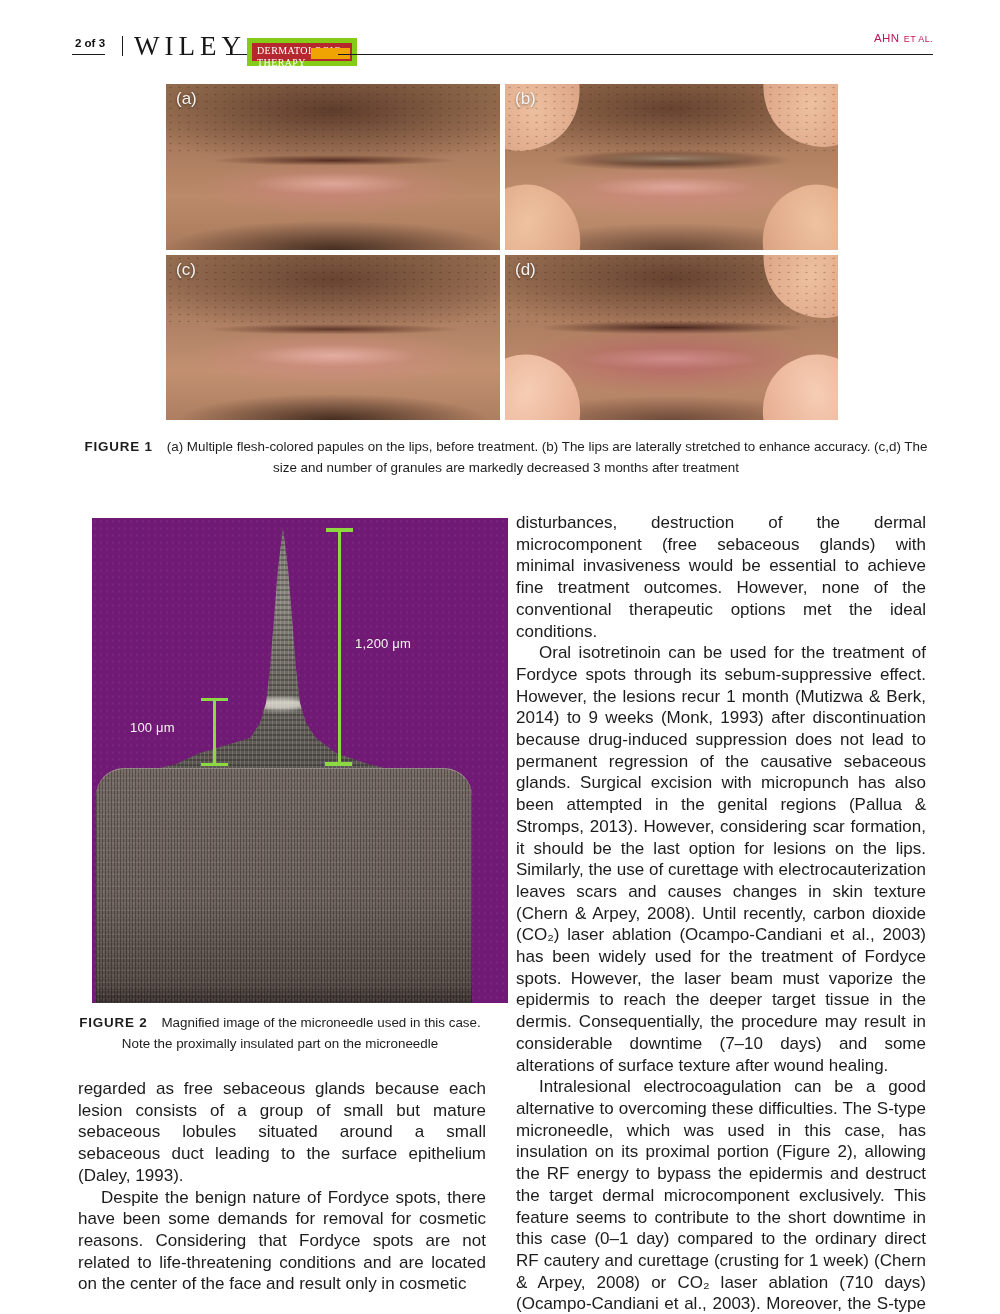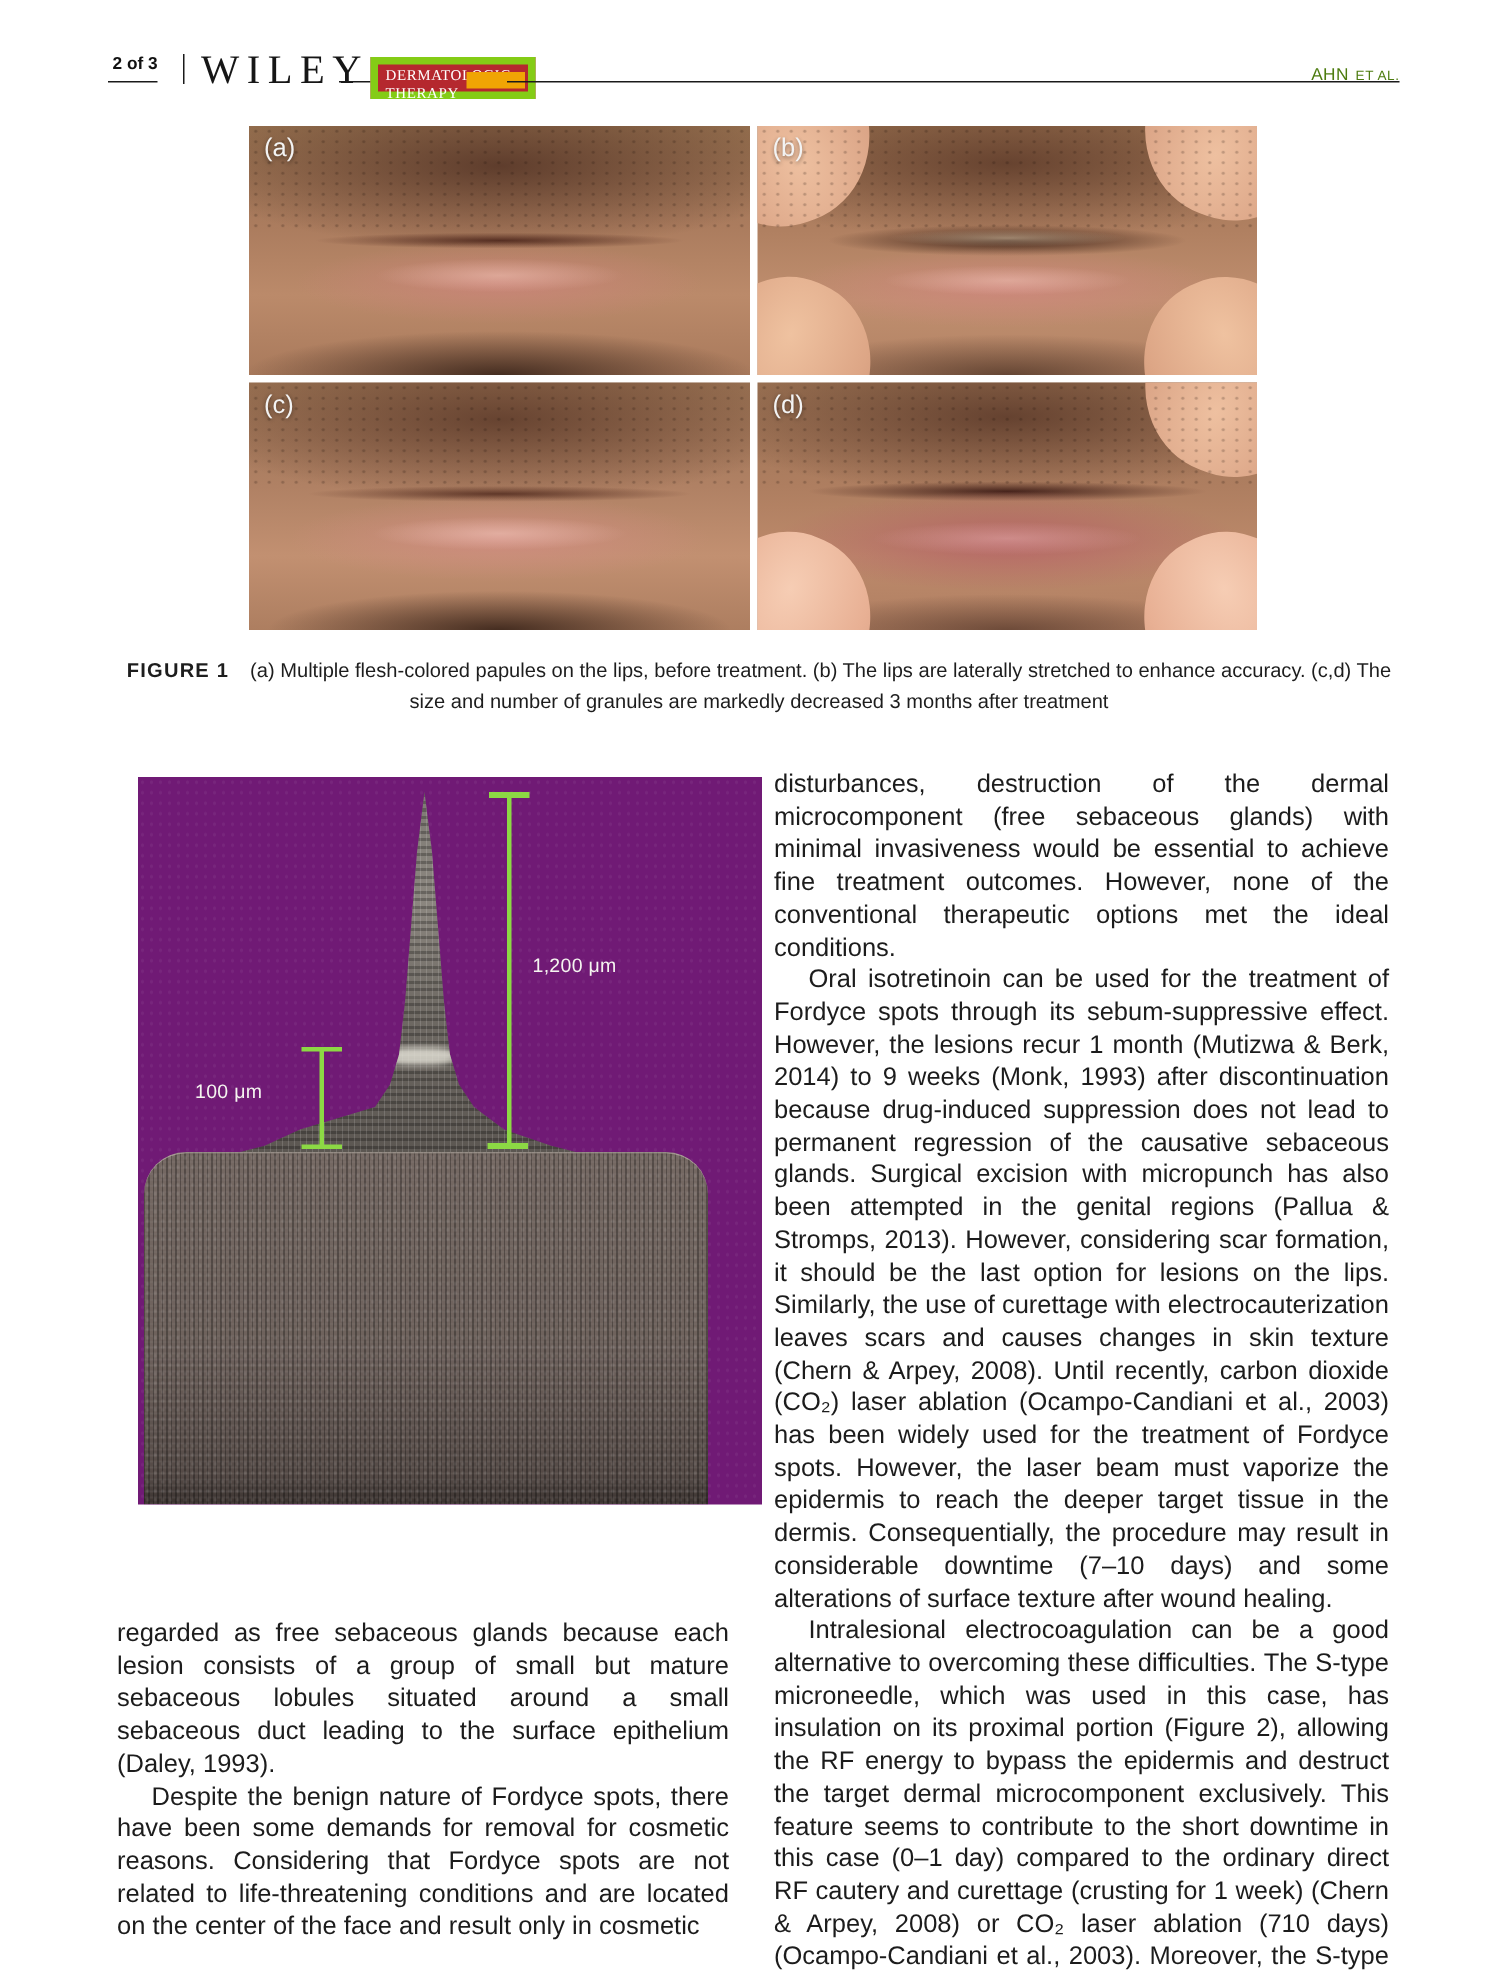--- a/index.html
+++ b/index.html
@@ -18,21 +18,21 @@
   .rule-dash { left:226px; top:54px; width:21px; }
   .badge { position:absolute; left:247px; top:38px; width:110px; height:28px; background:#b5282e; border:5px solid #84cc16; }
   .badge .b1, .badge .b2 {
     font-family:"Liberation Serif", serif; color:#fff; font-size:10px; letter-spacing:.4px;
     position:absolute; left:5px; white-space:nowrap;
   }
   .badge .b1 { top:2px; }
   .badge .b2 { top:14px; }
   .badge .orange { position:absolute; right:2px; bottom:2px; width:39px; height:11px; background:#f0a404; }
   .rule-long { left:338px; top:54px; width:595px; }
-  .run-head { position:absolute; top:40px; right:67px; color:#4d7c0f; }
+  .run-head { position:absolute; top:28px; right:67px; color:#be185d; }
   .run-head .a1 { font-size:11.5px; letter-spacing:.3px; }
   .run-head .a2 { font-size:9px; letter-spacing:.4px; }
 
   
   .fig1 { position:absolute; left:166px; top:84px; width:672px; height:336px;
           display:grid; grid-template-columns:334px 333px; grid-template-rows:166px 165px; gap:5px; background:#fff; }
   .photo { position:relative; overflow:hidden; }
   .photo .plabel { position:absolute; top:5px; left:10px; color:#f3f3f3; font-size:17px; font-weight:400;
                    text-shadow:0 1px 3px rgba(0,0,0,.45); z-index:5; }
   .photo::after { 
@@ -183,20 +183,23 @@
     <div class="gbar gl-line"></div>
     <div class="gbar gl-capt"></div>
     <div class="gbar gl-capb"></div>
     <div class="gbar gs-line"></div>
     <div class="gbar gs-capt"></div>
     <div class="gbar gs-capb"></div>
     <span class="glabel gl-long">1,200 μm</span>
     <span class="glabel gl-short">100 μm</span>
   </div>
 
+  <div class="caption cap2">
+    <span class="cap-label">FIGURE 2</span><span>Magnified image of the microneedle used in this case. Note the proximally insulated part on the microneedle</span>
+  </div>
 
   <div class="bodytext col-left">
     <p>regarded as free sebaceous glands because each lesion consists of a group of small but mature sebaceous lobules situated around a small sebaceous duct leading to the surface epithelium (Daley, 1993).</p>
     <p class="ind">Despite the benign nature of Fordyce spots, there have been some demands for removal for cosmetic reasons. Considering that Fordyce spots are not related to life-threatening conditions and are located on the center of the face and result only in cosmetic</p>
   </div>
 
   <div class="bodytext col-right">
     <p>disturbances, destruction of the dermal microcomponent (free sebaceous glands) with minimal invasiveness would be essential to achieve fine treatment outcomes. However, none of the conventional therapeutic options met the ideal conditions.</p>
     <p class="ind">Oral isotretinoin can be used for the treatment of Fordyce spots through its sebum-suppressive effect. However, the lesions recur 1 month (Mutizwa &amp; Berk, 2014) to 9 weeks (Monk, 1993) after discontinuation because drug-induced suppression does not lead to permanent regression of the causative sebaceous glands. Surgical excision with micropunch has also been attempted in the genital regions (Pallua &amp; Stromps, 2013). However, considering scar formation, it should be the last option for lesions on the lips. Similarly, the use of curettage with electrocauterization leaves scars and causes changes in skin texture (Chern &amp; Arpey, 2008). Until recently, carbon dioxide (CO₂) laser ablation (Ocampo-Candiani et al., 2003) has been widely used for the treatment of Fordyce spots. However, the laser beam must vaporize the epidermis to reach the deeper target tissue in the dermis. Consequentially, the procedure may result in considerable downtime (7–10 days) and some alterations of surface texture after wound healing.</p>
     <p class="ind">Intralesional electrocoagulation can be a good alternative to overcoming these difficulties. The S-type microneedle, which was used in this case, has insulation on its proximal portion (Figure 2), allowing the RF energy to bypass the epidermis and destruct the target dermal microcomponent exclusively. This feature seems to contribute to the short downtime in this case (0–1 day) compared to the ordinary direct RF cautery and curettage (crusting for 1 week) (Chern &amp; Arpey, 2008) or CO₂ laser ablation (710 days) (Ocampo-Candiani et al., 2003). Moreover, the S-type microneedle has a very short insulated part (0.2 mm) that enables RF energy to coagulate the free sebaceous glands of Fordyce spots that are usually located in the superficial dermis. The T-shaped shoulder of the microneedle, which acts as a stopper, provides uniform depth across sessions, regardless of the physician.</p>

